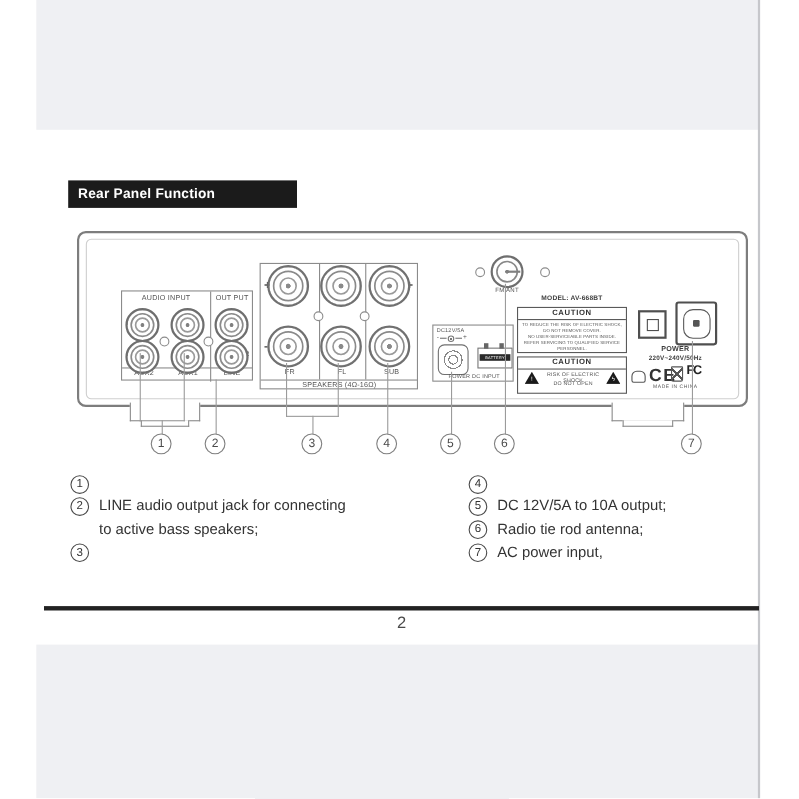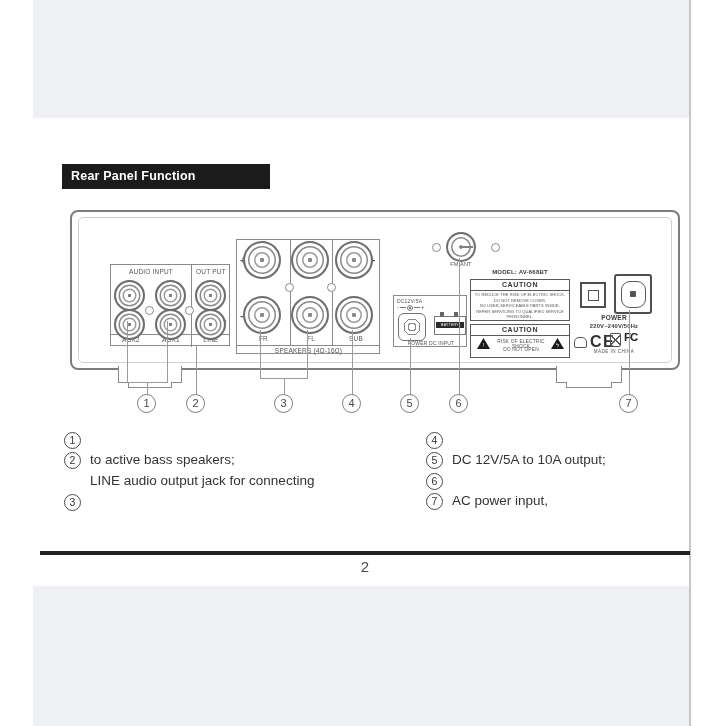--- a/index.html
+++ b/index.html
@@ -212,39 +212,40 @@
   <div class="co" style="left:449px">6</div>
   <div class="co" style="left:619px">7</div>
 
   <div class="leg" style="left:64px;width:345px">
     <div class="li">
       <span class="lco">1</span>
     </div>
     <div class="li">
       <span class="lco">2</span>
       <span>
+        <span style="display:block">LINE audio output jack for connecting</span>
         <span style="display:block">to active bass speakers;</span>
-        <span style="display:block">LINE audio output jack for connecting</span>
       </span>
     </div>
     <div class="li">
       <span class="lco">3</span>
     </div>
   </div>
 
   <div class="leg" style="left:426px;width:280px">
     <div class="li">
       <span class="lco">4</span>
     </div>
     <div class="li">
       <span class="lco">5</span>
       <span>DC 12V/5A to 10A output;</span>
     </div>
     <div class="li">
       <span class="lco">6</span>
+      <span>Radio tie rod antenna;</span>
     </div>
     <div class="li">
       <span class="lco">7</span>
       <span>AC power input,</span>
     </div>
   </div>
 
   <div class="rule"></div>
   <div class="pageno">2</div>
 

